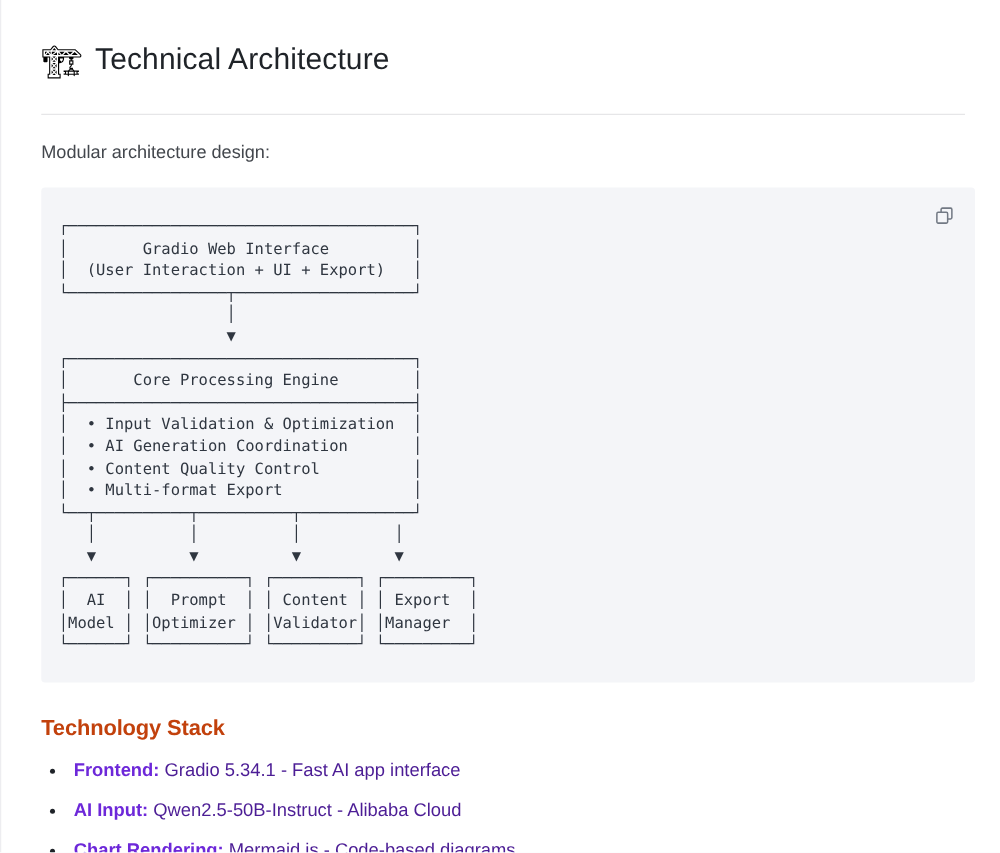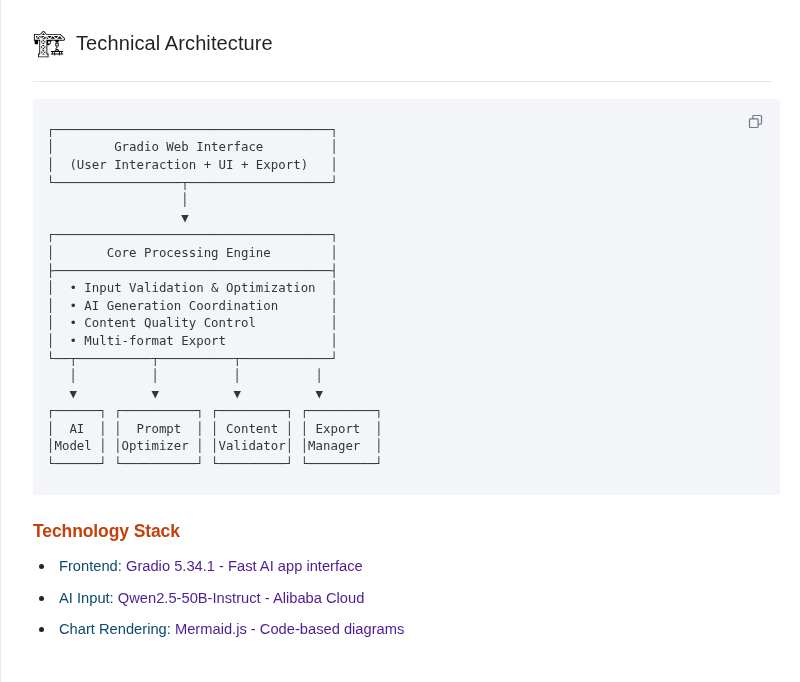--- a/index.html
+++ b/index.html
@@ -29,21 +29,21 @@
     gap: 10px;
     padding: 18px 30px 0 32px;
   }
   .header-icon {
     font-size: 26px;
     line-height: 1;
     display: inline-block;
     filter: saturate(1.05);
   }
   .header-title {
-    font-size: 20px;
+    font-size: 24px;
     font-weight: 400;
     color: #1f2328;
     letter-spacing: 0.1px;
     line-height: 1.2;
     padding-bottom: 2px;
   }
   .header-rule {
     margin: 10px 28px 0 32px;
     height: 1px;
     background: #e6e6e8;
@@ -105,34 +105,35 @@
     list-style: disc;
   }
   ul.stack-list li {
     font-size: 14.7px;
     color: #3b4046;
     line-height: 1.35;
     margin-bottom: 11px;
     padding-left: 4px;
   }
   ul.stack-list li::marker { color: #1f2328; font-size: 15px; }
-  .li-label { font-weight: normal; color: #0c4a6e; margin-top: 47px; }
+  .li-label { font-weight: bold; color: #6d28d9; margin-top: 47px; }
   .li-value { color: #4c1d95; }
 </style>
 </head>
 <body>
 
 <div class="page">
 
   <div class="header">
     <span class="header-icon">🏗</span>
     <h1 class="header-title">Technical Architecture</h1>
   </div>
   <div class="header-rule"></div>
 
+  <p class="intro">Modular architecture design:</p>
 
   <div class="code-wrap">
     <div class="copy-btn">
       <svg width="15" height="15" viewBox="0 0 16 16" fill="none" stroke="#5c6470" stroke-width="1.3" stroke-linejoin="round">
         <rect x="5.2" y="1.6" width="9.2" height="9.2" rx="1.1"></rect>
         <rect x="1.6" y="5.2" width="9.2" height="9.2" rx="1.1" fill="#f4f5f8"></rect>
       </svg>
     </div>
     <pre class="ascii">┌─────────────────────────────────────┐
 │        Gradio Web Interface         │

